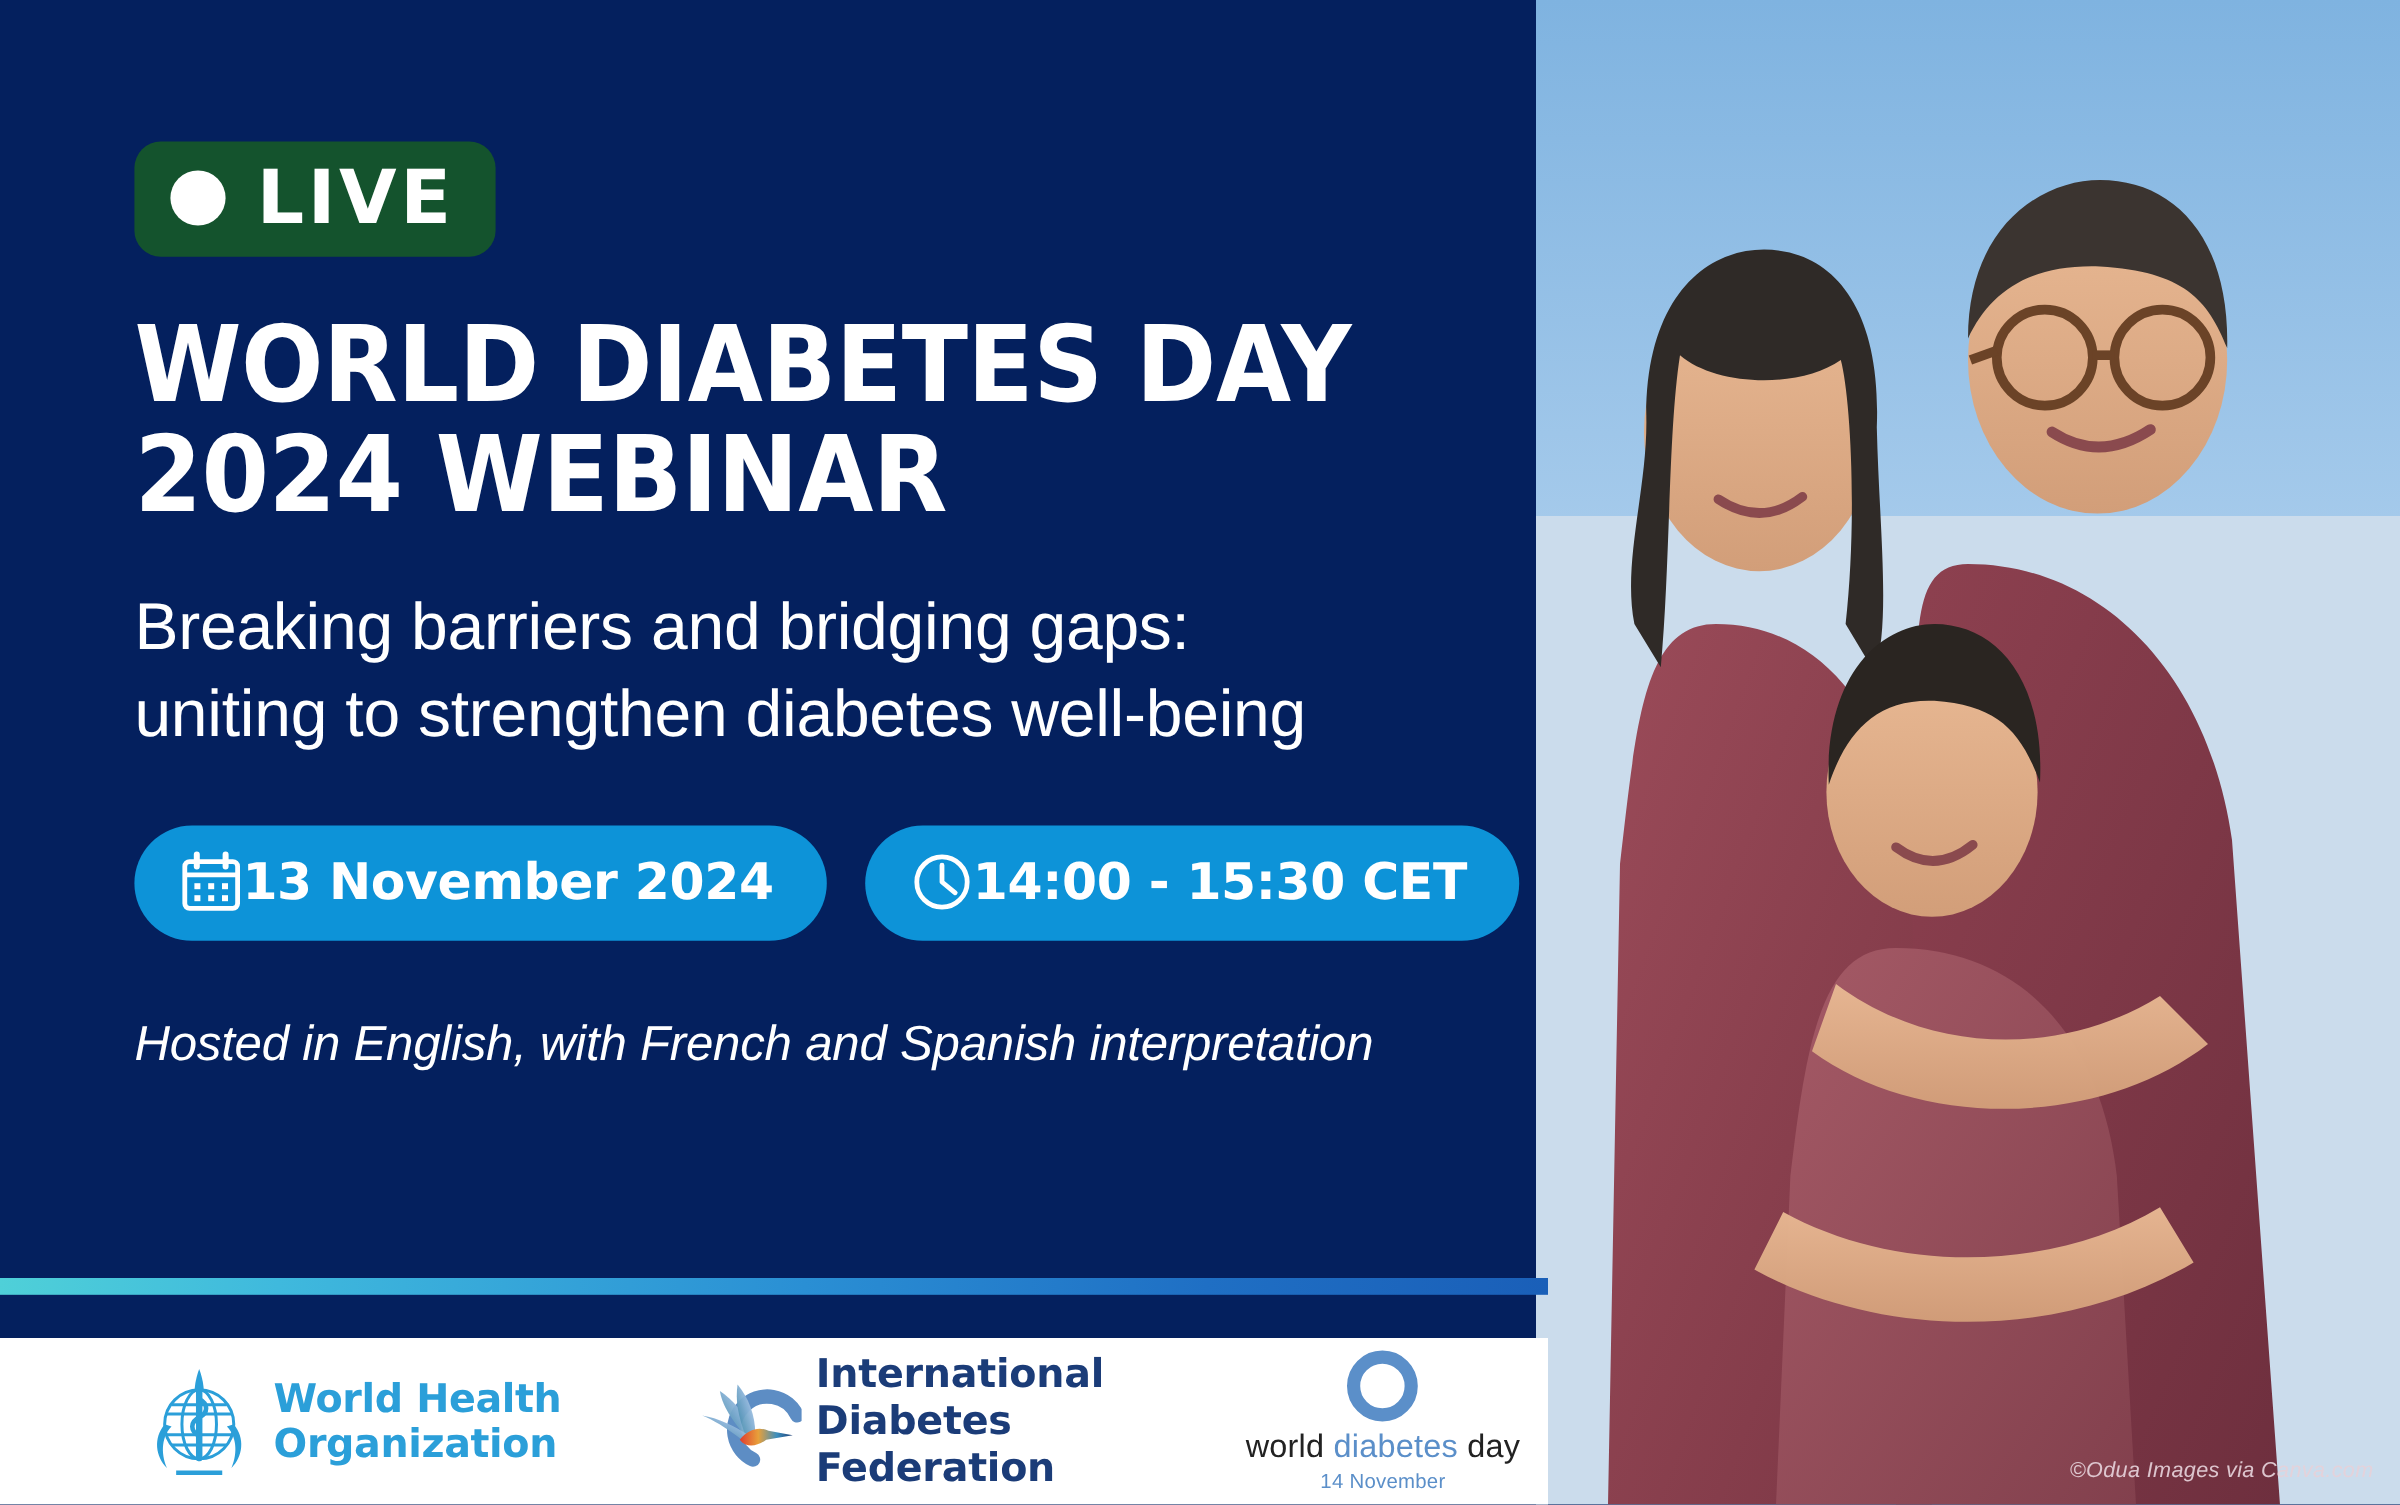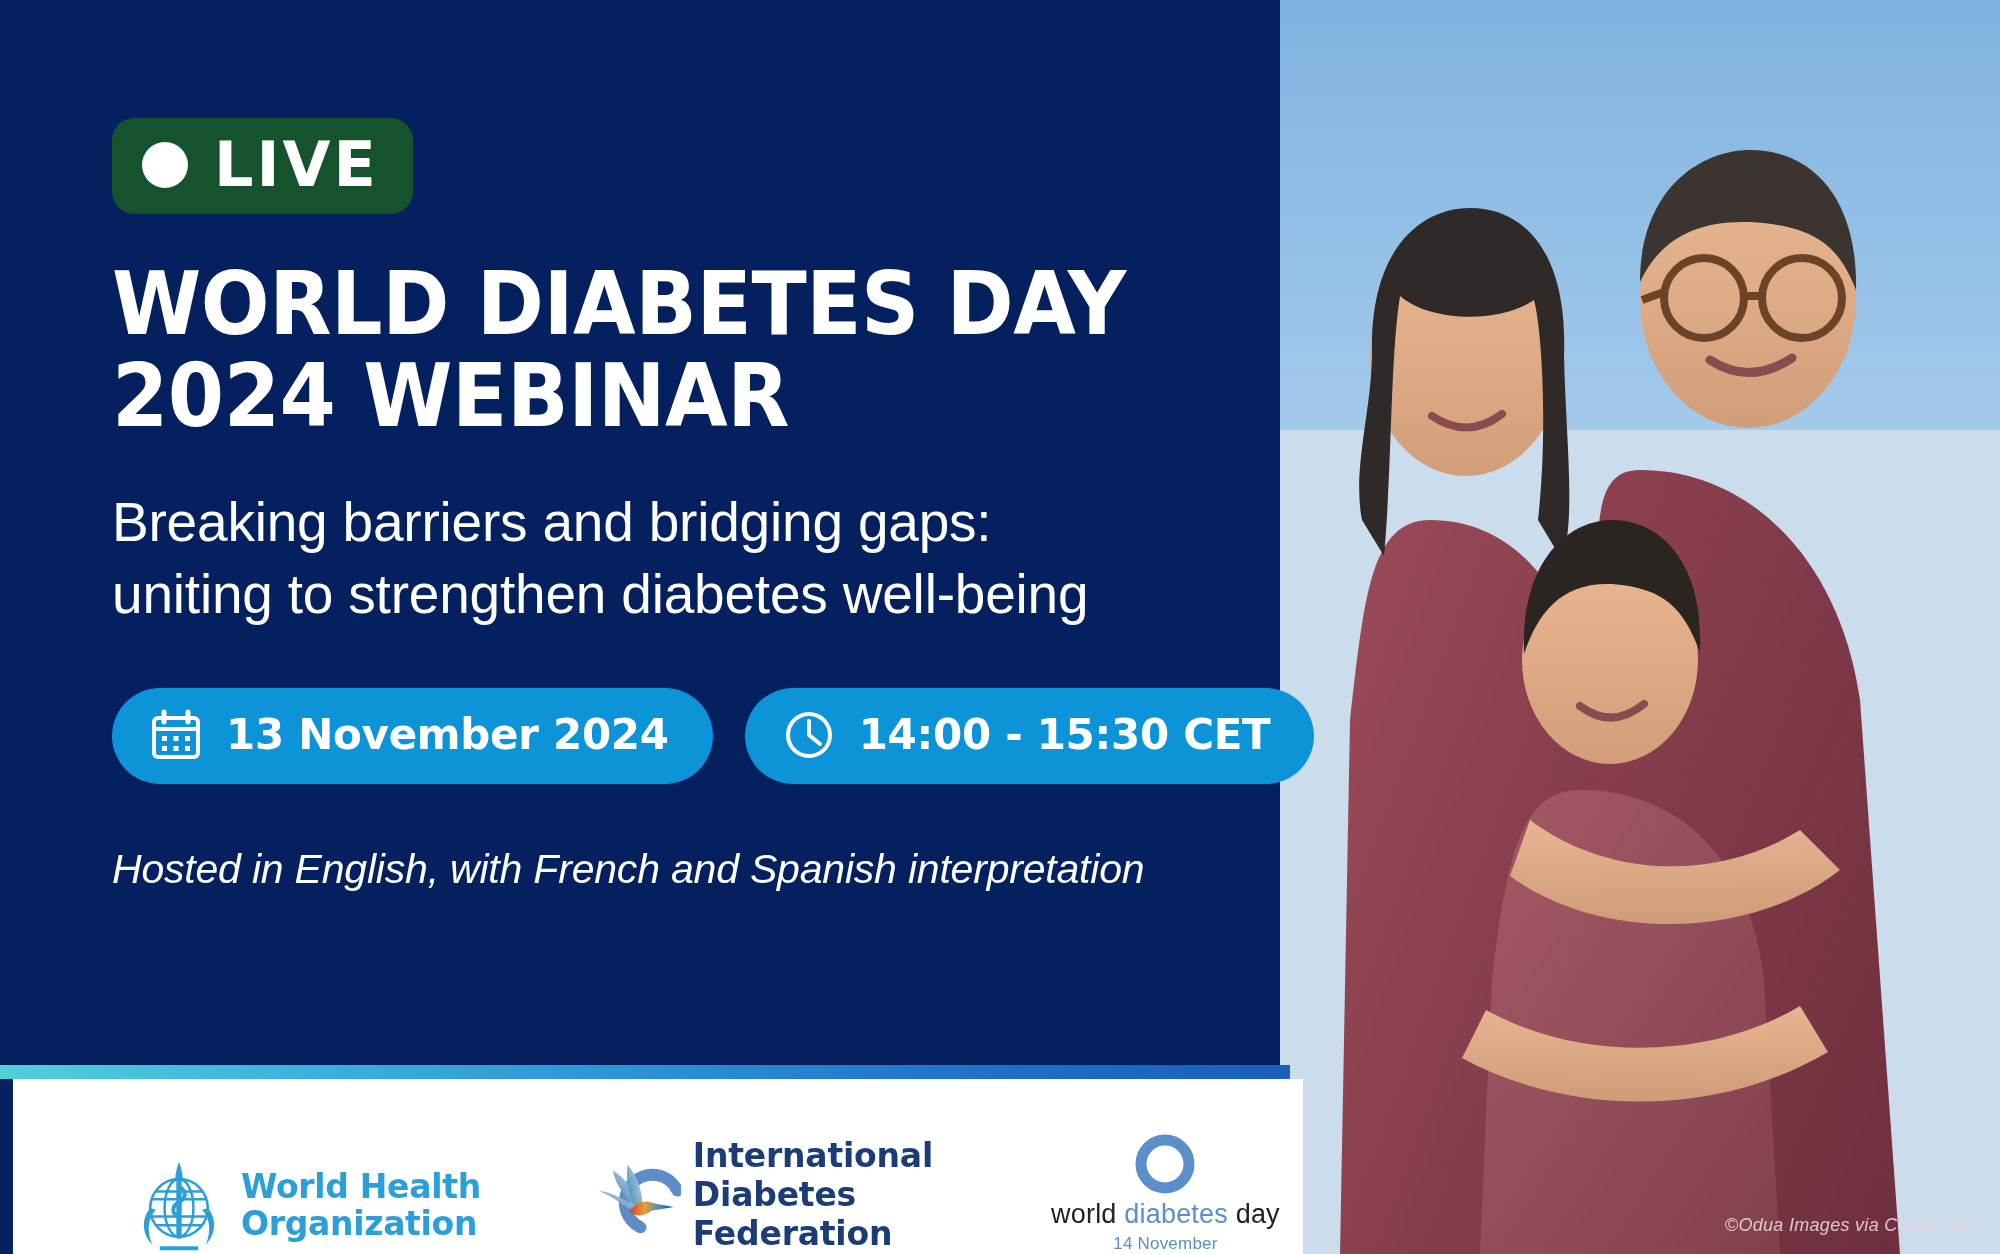--- a/index.html
+++ b/index.html
@@ -85,21 +85,21 @@
     line-height:1.30;
     letter-spacing:-0.2px;
   }
   .subhead .l2 { display:block; }
 
   .pills {
     margin-top:58px;
     display:flex; align-items:center; gap:32px;
   }
   .pill {
-    display:inline-flex; align-items:center; gap:24px;
+    display:inline-flex; align-items:center; 
     background:#0d93d8;
     border-radius:48px;
     padding:20px 44px 22px 38px;
     height:96px;
   }
   .pill-text {
     color:#ffffff;
     font-family:"DejaVu Sans", sans-serif;
     font-weight:700;
     font-size:42px;
@@ -121,25 +121,24 @@
 
   
   .accent-bar {
     position:absolute; left:0; bottom:175px;
     width:1290px; height:14px;
     background:linear-gradient(90deg,#4fd0d8 0%,#3fb9dd 18%,#2a8fd4 52%,#1f6fc4 78%,#1a5fb8 100%);
     z-index:25;
   }
   .footer {
     position:absolute; left:0; bottom:0;
-    width:1290px; height:175px;
+    width:1290px; height:139px;
     background:#ffffff;
-    display:flex; align-items:flex-end;
+    display:flex; align-items:center;
     z-index:25;
-    margin-left:13px;
   }
   .logo-who { display:flex; align-items:center; gap:14px; margin-left:118px; }
   .who-text {
     color:#2b9fd9;
     font-family:"DejaVu Sans", sans-serif;
     font-weight:700;
     font-size:33px;
     line-height:1.12;
     letter-spacing:-0.3px;
   }

